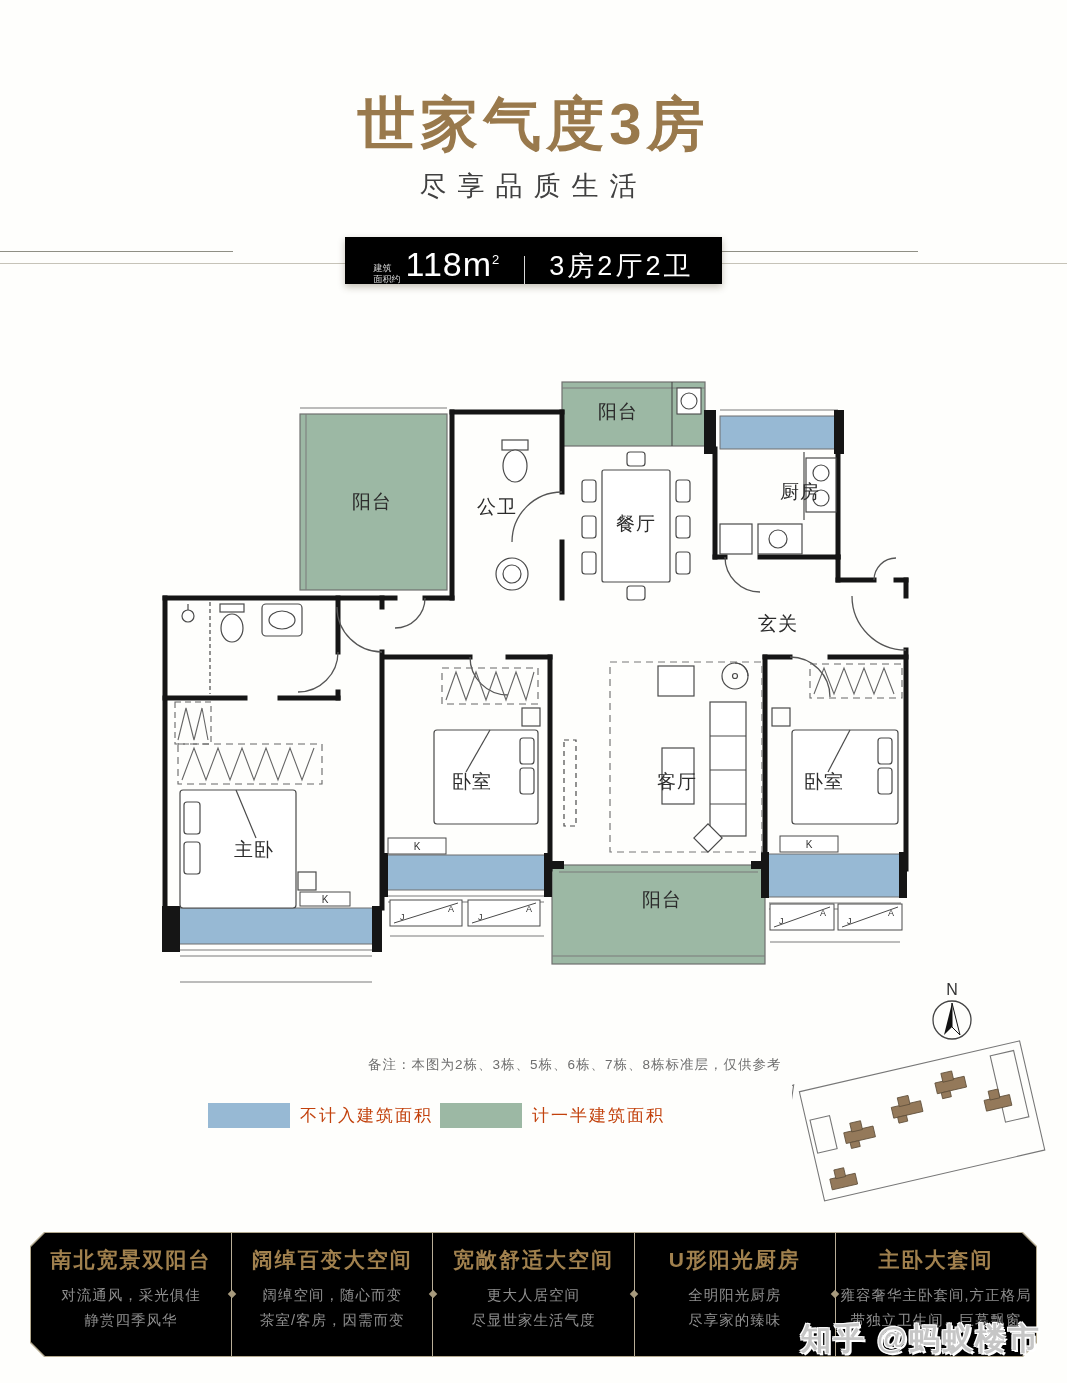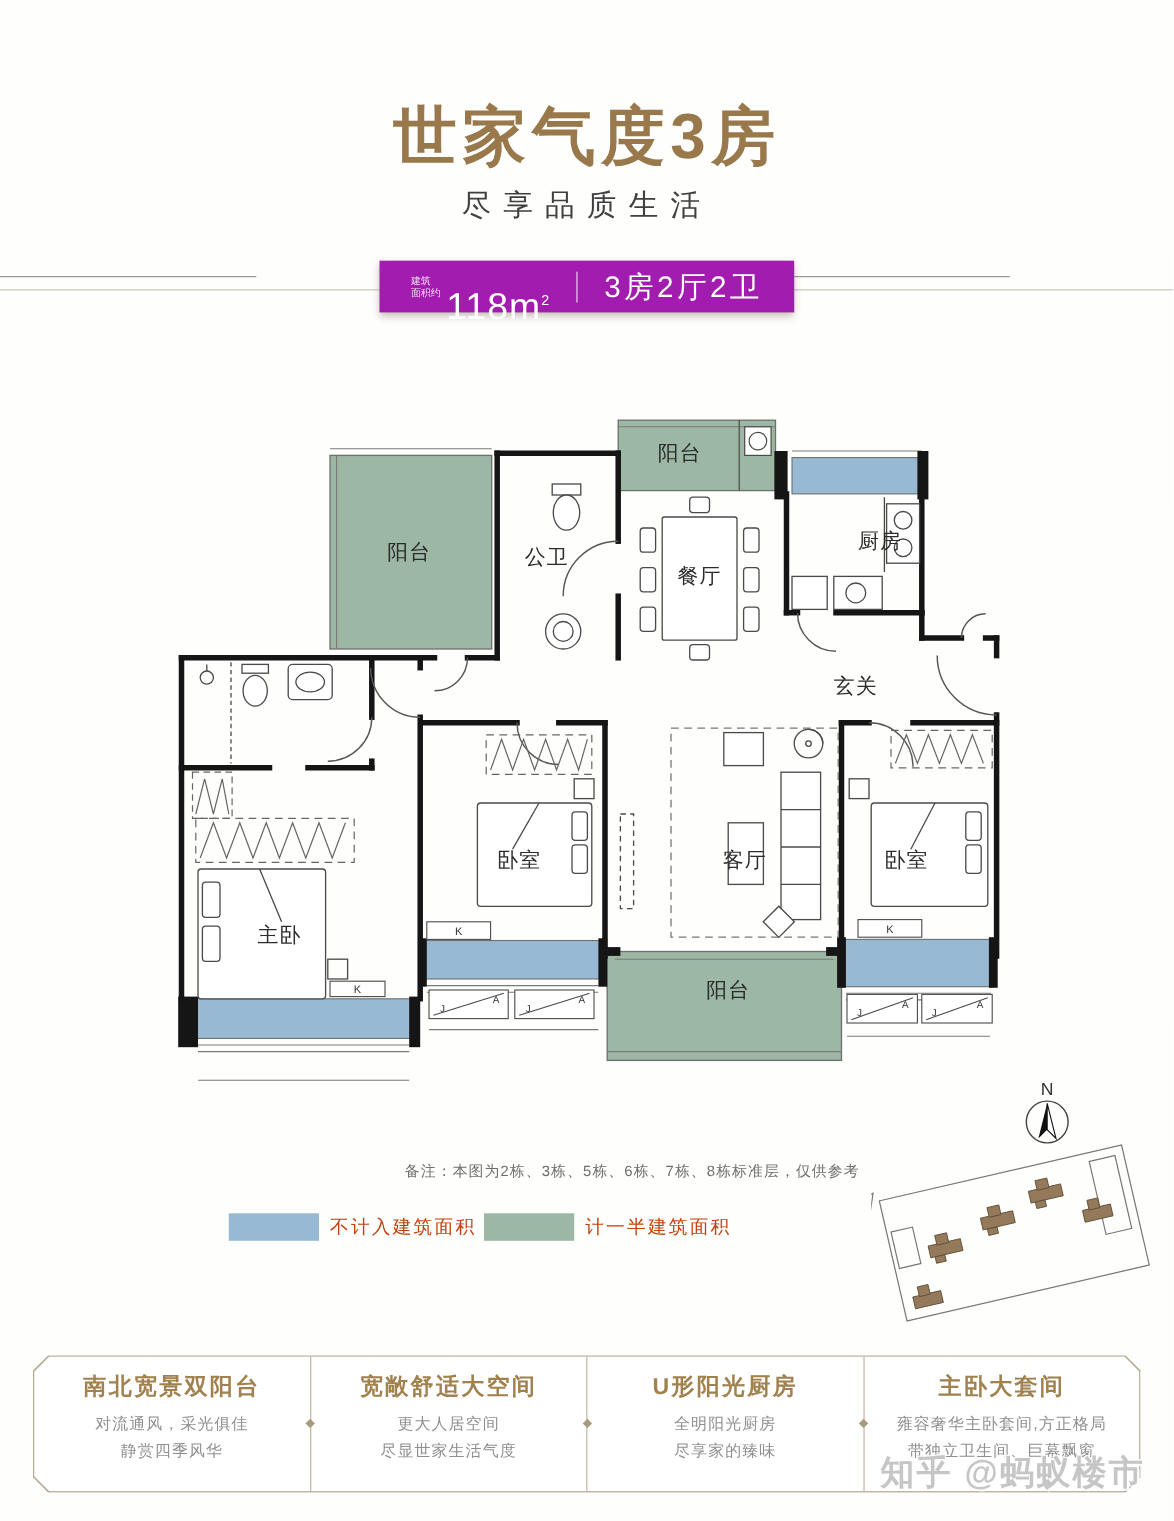--- a/index.html
+++ b/index.html
@@ -5,22 +5,22 @@
   html,body{margin:0;padding:0;background:#ffffff;}
   .page{position:relative;width:1067px;height:1383px;background:#fefefc;overflow:hidden;
         font-family:"Liberation Sans","DejaVu Sans",sans-serif;color:#333;}
   
   .title{position:absolute;top:86px;left:0;width:100%;text-align:center;
          font-size:58px;font-weight:700;color:#99794c;letter-spacing:5px;}
   .subtitle{position:absolute;top:168px;left:0;width:100%;text-align:center;
             font-size:27px;color:#404040;letter-spacing:11px;}
   .deco-line{position:absolute;height:1px;background:#8f8f85;}
   .deco-line.light{background:#c6c3b8;}
-  .banner{position:absolute;left:345px;top:237px;width:377px;height:47px;background:#a21caf;
-          color:#fff;display:flex;align-items:center;justify-content:center;
+  .banner{position:absolute;left:345px;top:237px;width:377px;height:47px;background:#000000;
+          color:#fff;display:flex;align-items:flex-end;justify-content:center;
           box-shadow:0 3px 7px rgba(60,45,20,.3);}
   .area-label{font-size:9px;line-height:1.15;opacity:.85;margin-right:5px;text-align:left;}
   .area-value{font-size:34px;letter-spacing:1px;margin-top:37px;}
   .area-value sup{font-size:13px;}
   .banner-divider{width:1px;height:28px;background:rgba(255,255,255,.85);margin:0 24px;}
   .unit-spec{font-size:27px;letter-spacing:3px;}
   
   .plan{position:absolute;left:150px;top:352px;width:780px;height:665px;}
   .plan svg{position:absolute;left:0;top:0;}
   .room-label{position:absolute;transform:translate(-50%,-50%);font-size:19px;color:#2b2b2b;
@@ -28,21 +28,21 @@
   .siteplan{position:absolute;left:792px;top:975px;width:272px;height:235px;}
   .note{position:absolute;left:368px;top:1056px;font-size:13.5px;color:#6e6e6e;letter-spacing:1px;}
   .legend-swatch{position:absolute;width:82px;height:25px;top:1103px;}
   .legend-label{position:absolute;top:1103px;height:25px;line-height:25px;font-size:17px;
                 color:#c2410c;letter-spacing:2px;}
   
   .features-outer{position:absolute;left:30px;top:1232px;width:1007px;height:125px;
      background:#b3a98f;
      clip-path:polygon(14px 0,calc(100% - 14px) 0,100% 14px,100% calc(100% - 14px),
                        calc(100% - 14px) 100%,14px 100%,0 calc(100% - 14px),0 14px);}
-  .features-inner{position:absolute;left:1px;top:1px;right:1px;bottom:1px;background:#ffffff;
+  .features-inner{position:absolute;left:1px;top:1px;right:1px;bottom:1px;background:#000000;
      clip-path:polygon(14px 0,calc(100% - 14px) 0,100% 14px,100% calc(100% - 14px),
                        calc(100% - 14px) 100%,14px 100%,0 calc(100% - 14px),0 14px);
      display:flex;}
   .feature{flex:1;position:relative;text-align:center;padding-top:13px;}
   .feature + .feature{border-left:1px solid #b9ae98;}
   .feature .diamond{position:absolute;left:-3.5px;top:58px;width:6px;height:6px;
      background:#a79a7d;transform:rotate(45deg);}
   .feature-title{font-size:21px;font-weight:700;color:#a1814e;letter-spacing:2px;}
   .feature-body{margin-top:9px;font-size:14.5px;color:#8f8f8f;line-height:1.75;letter-spacing:1px;}
   .watermark{position:absolute;right:26px;top:1318px;font-size:31px;font-weight:700;
@@ -341,20 +341,28 @@
     <div class="features-inner">
       <div class="feature">
         <div class="feature-title">南北宽景双阳台</div>
         <div class="feature-body">
           <div>对流通风，采光俱佳</div>
           <div>静赏四季风华</div>
         </div>
       </div>
       <div class="feature">
           <i class="diamond"></i>
+        <div class="feature-title">阔绰百变大空间</div>
+        <div class="feature-body">
+          <div>阔绰空间，随心而变</div>
+          <div>茶室/客房，因需而变</div>
+        </div>
+      </div>
+      <div class="feature">
+          <i class="diamond"></i>
         <div class="feature-title">宽敞舒适大空间</div>
         <div class="feature-body">
           <div>更大人居空间</div>
           <div>尽显世家生活气度</div>
         </div>
       </div>
       <div class="feature">
           <i class="diamond"></i>
         <div class="feature-title">U形阳光厨房</div>
         <div class="feature-body">

